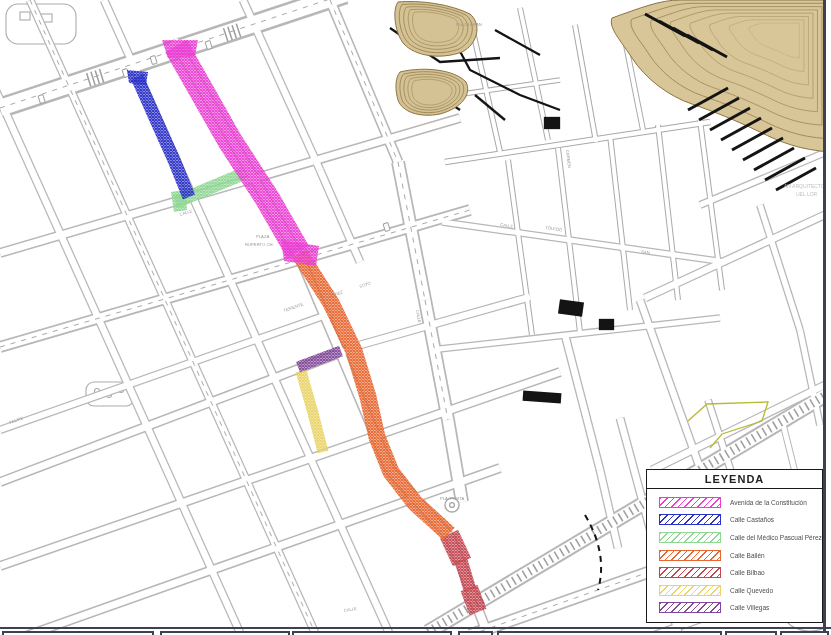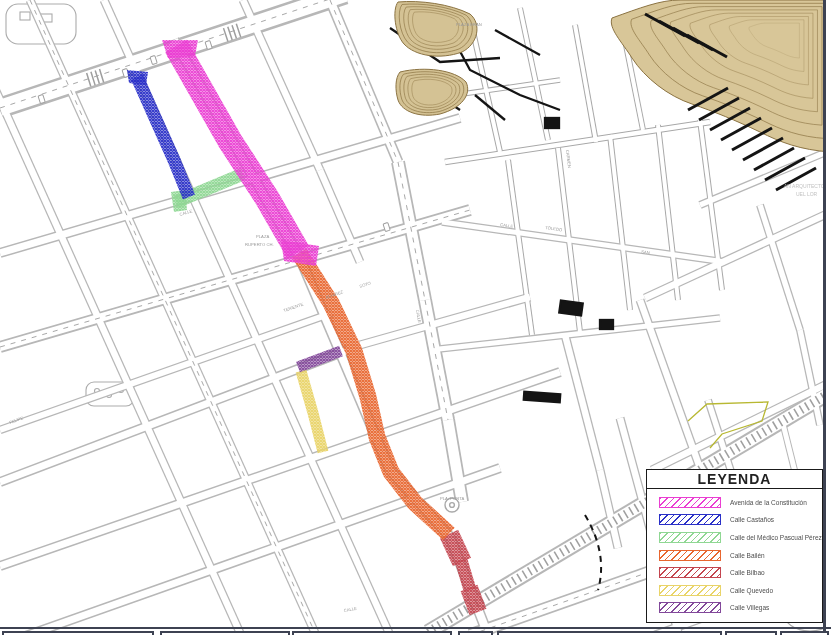--- a/index.html
+++ b/index.html
@@ -6,21 +6,21 @@
     --c0:#ea3ed2; --c1:#2a30c8; --c2:#8fd793; --c3:#e8662f; --c4:#c4454f; --c5:#e9d469; --c6:#82489a;
     --frame:#3d4252;
   }
   html,body{margin:0;padding:0;background:#fff;}
   #app{position:relative;width:831px;height:635px;overflow:hidden;background:#fff;
        font-family:"Liberation Sans",sans-serif;}
   #mapsvg{position:absolute;left:0;top:0;}
   
   .legend{position:absolute;left:646px;top:469px;width:177px;height:154px;background:#fff;
           border:1.5px solid #1a1a1a;box-sizing:border-box;z-index:5;}
-  .ltitle{height:18px;line-height:18px;text-align:center;font-size:14px;font-weight:bold;
+  .ltitle{height:18px;line-height:18px;text-align:center;font-size:11px;font-weight:bold;
           letter-spacing:1px;color:#222;border-bottom:1.5px solid #1a1a1a;}
   .lrows{display:flex;flex-direction:column;justify-content:space-evenly;height:130px;padding:1px 0;}
   .lrow{display:flex;align-items:center;}
   .sw{width:60px;height:9px;margin-left:12px;flex:none;border:1.5px solid var(--c);box-sizing:content-box;
       background:repeating-linear-gradient(135deg,var(--c) 0 1.3px,rgba(255,255,255,0) 1.3px 4.6px);}
   .ll{margin-left:9px;font-size:6.5px;color:#4d4d4d;white-space:nowrap;}
   
   .frame-right{position:absolute;left:823px;top:0;width:2.5px;height:635px;background:var(--frame);z-index:6;}
   .frame-right-margin{position:absolute;left:826px;top:0;width:5px;height:635px;background:#fff;z-index:6;}
   .frame-bottom{position:absolute;left:0;top:626.5px;width:831px;height:2.5px;background:var(--frame);z-index:7;}

